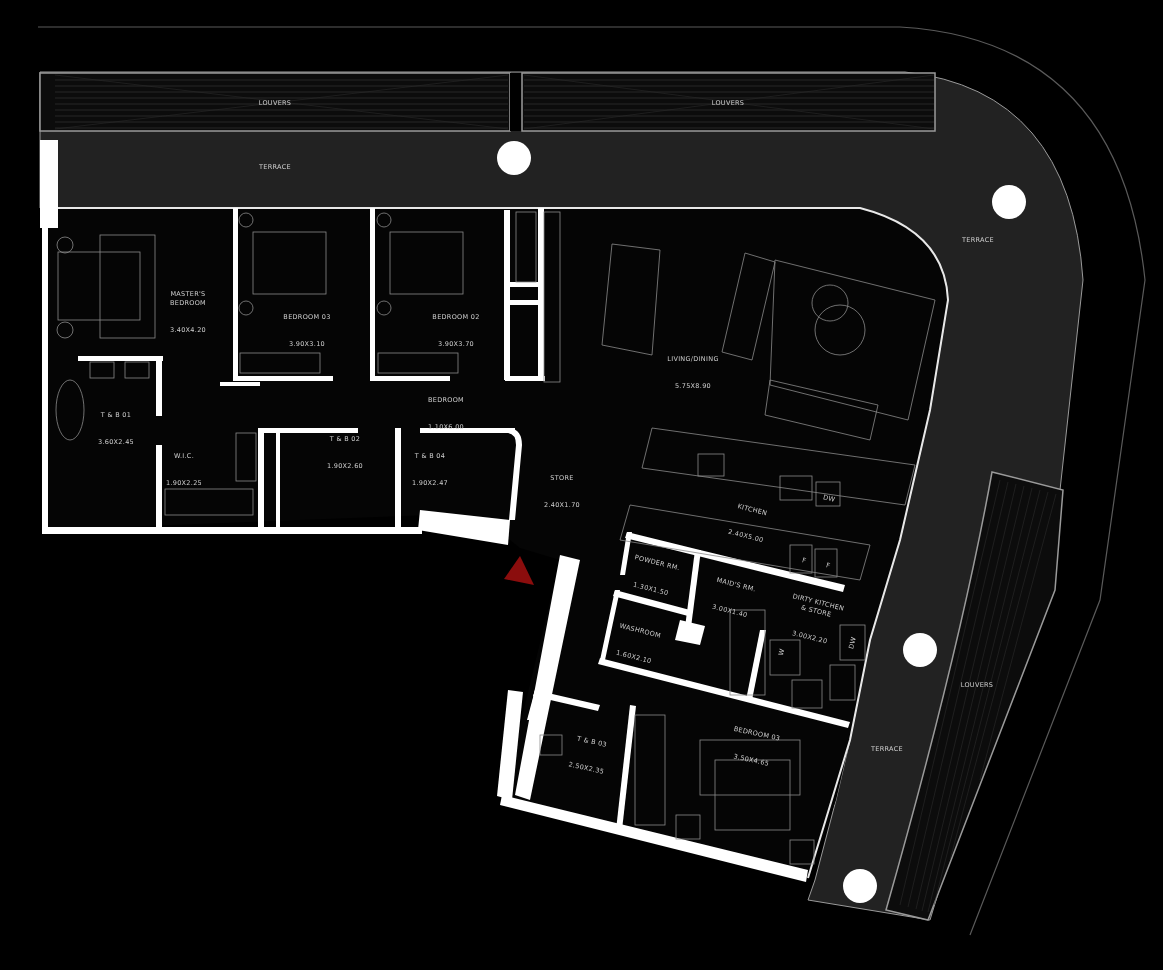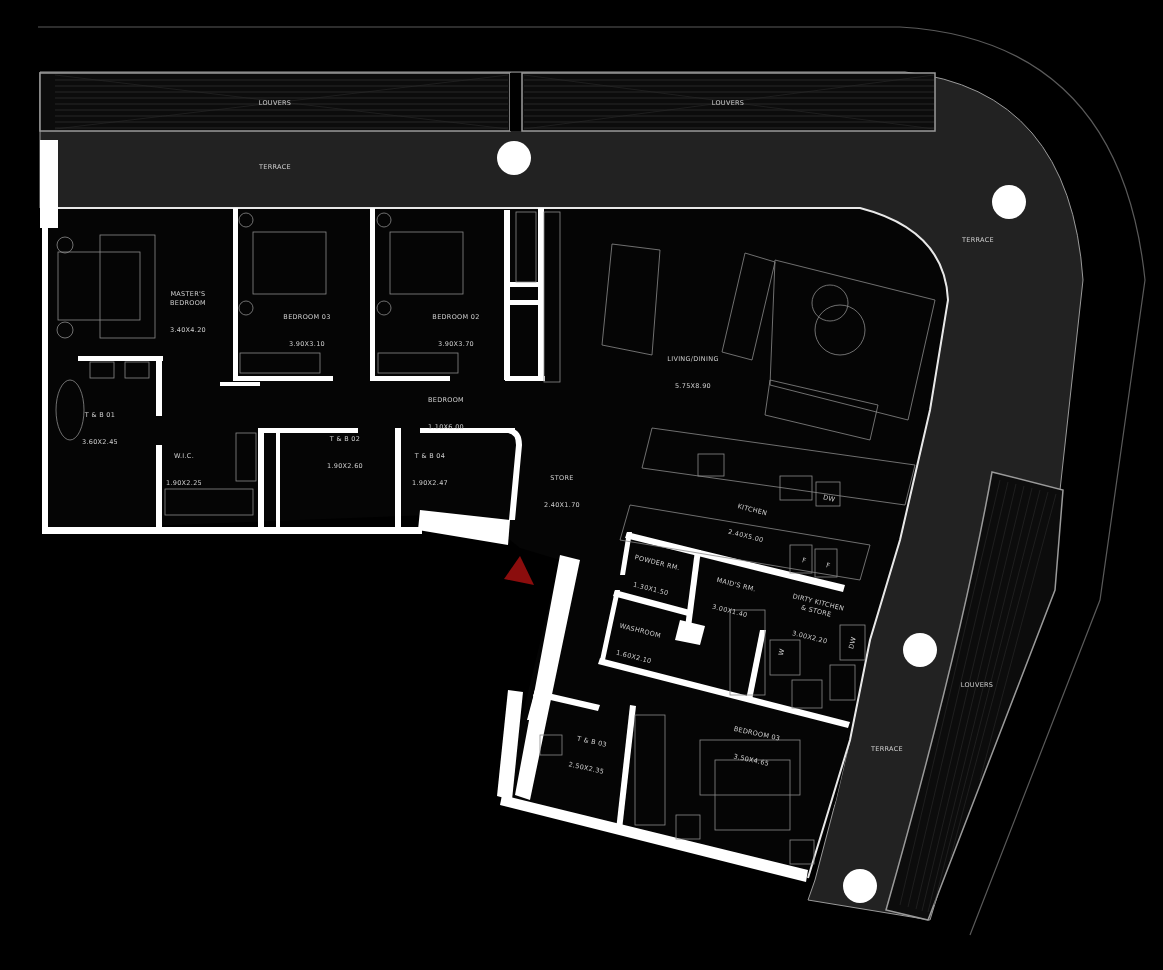--- a/index.html
+++ b/index.html
@@ -187,21 +187,21 @@
   <span class="d">3.90X3.10</span>
 </div>
 <div class="lbl" style="left:456px;top:326px">
   <span class="n">BEDROOM 02</span>
   <span class="d">3.90X3.70</span>
 </div>
 <div class="lbl" style="left:693px;top:368px">
   <span class="n">LIVING/DINING</span>
   <span class="d">5.75X8.90</span>
 </div>
-<div class="lbl" style="left:100px;top:424px">
+<div class="lbl" style="left:116px;top:424px">
   <span class="n">T &amp; B 01</span>
   <span class="d">3.60X2.45</span>
 </div>
 <div class="lbl" style="left:184px;top:465px">
   <span class="n">W.I.C.</span>
   <span class="d">1.90X2.25</span>
 </div>
 <div class="lbl" style="left:446px;top:409px">
   <span class="n">BEDROOM</span>
   <span class="d">1.10X6.00</span>

